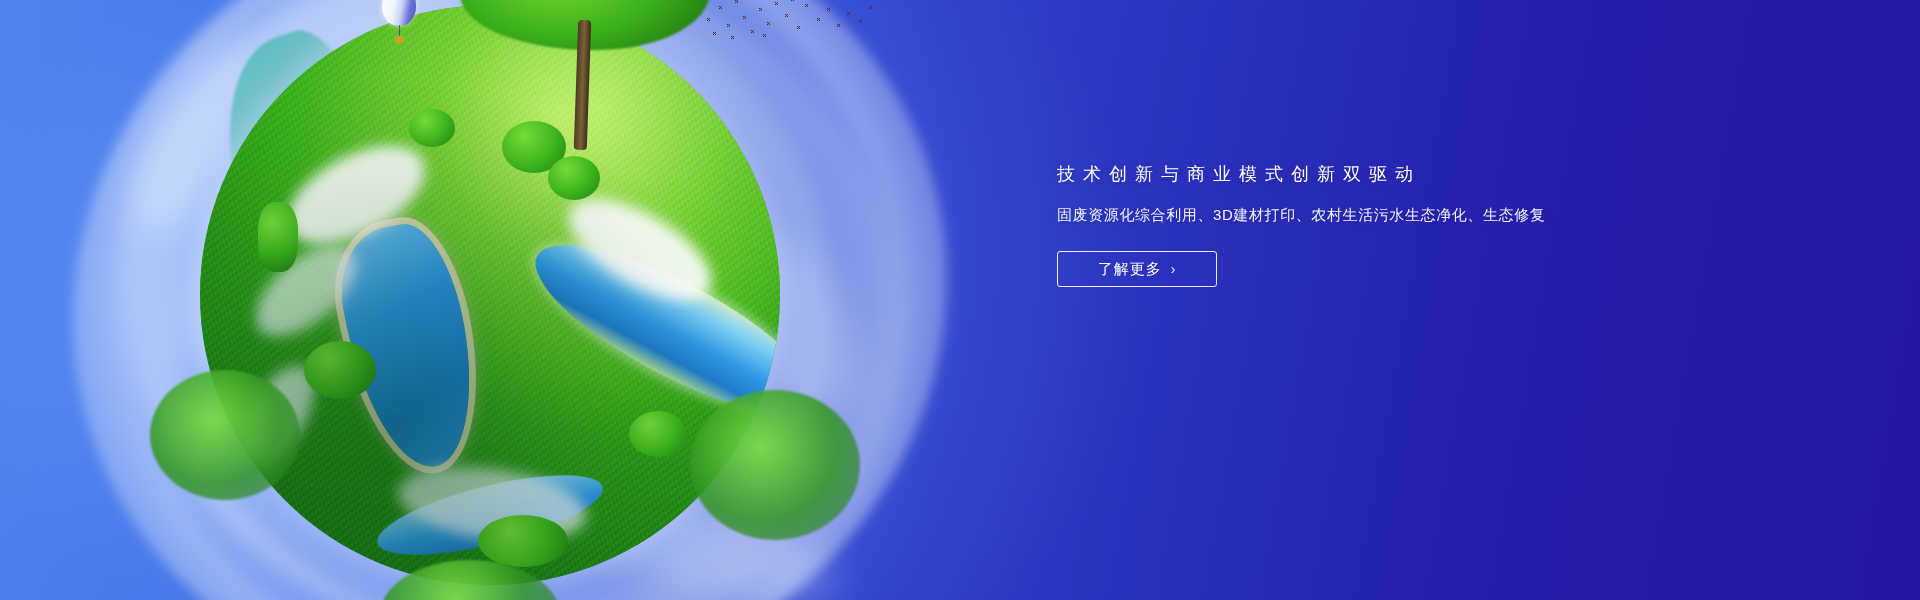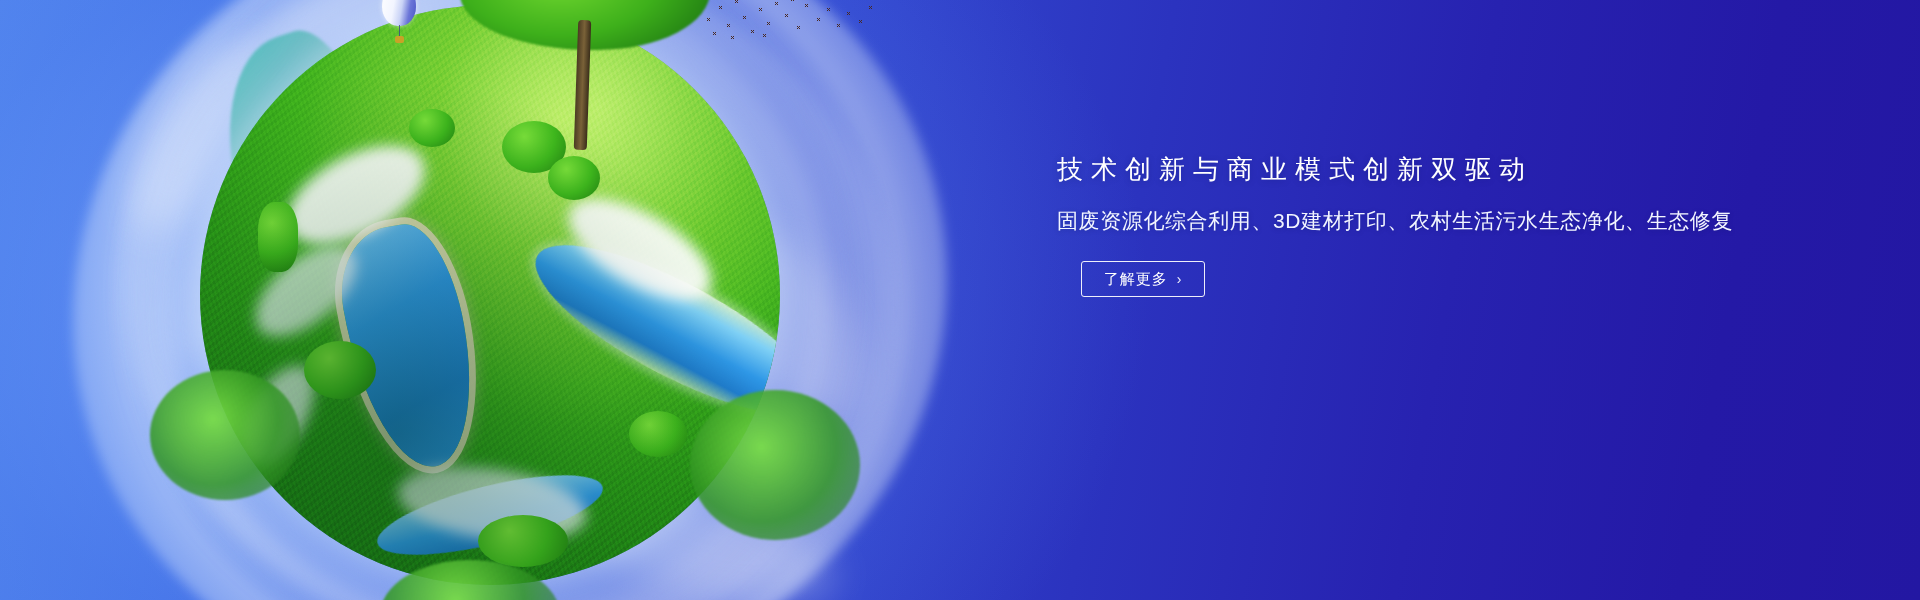--- a/index.html
+++ b/index.html
@@ -146,36 +146,36 @@
   }
   .hl-small {
     font-family:"Liberation Serif","DejaVu Serif",serif;
     font-size:37px; font-weight:500; color:#ffffff; letter-spacing:7px;
     margin-left:6px; vertical-align:4px;
     text-shadow:0 1px 6px rgba(10,20,90,0.3);
   }
   .hl-gap { display:inline-block; width:46px; }
 
   .subtitle {
-    font-size:26px; color:#ffffff; letter-spacing:8px; white-space:nowrap;
-    margin-top:12px; font-weight:400;
+    font-size:18px; color:#ffffff; letter-spacing:8px; white-space:nowrap;
+    margin-top:22px; font-weight:400;
     text-shadow:0 1px 6px rgba(10,20,90,0.28);
   }
   .desc {
-    font-size:21px; color:#f2f5ff; letter-spacing:0.6px; white-space:nowrap;
+    font-size:15px; color:#f2f5ff; letter-spacing:0.6px; white-space:nowrap;
     margin-top:20px; font-weight:400;
     text-shadow:0 1px 5px rgba(10,20,90,0.28);
   }
 
   .cta {
     display:inline-flex; align-items:center; justify-content:center; gap:9px;
-    margin-top:26px; width:124px; height:36px;
+    margin-top:26px; width:160px; height:36px;
     border:1px solid rgba(255,255,255,0.92); border-radius:3px;
     color:#ffffff; font-size:15px; letter-spacing:1px;
-    background:transparent; cursor:pointer; user-select:none;margin-left:24px;
+    background:transparent; cursor:pointer; user-select:none;
   }
   .cta .chev { font-size:14px; line-height:1; opacity:.95; }
 </style>
 </head>
 <body>
 
 <div id="banner">
 
   <div id="globe-scene">
 

